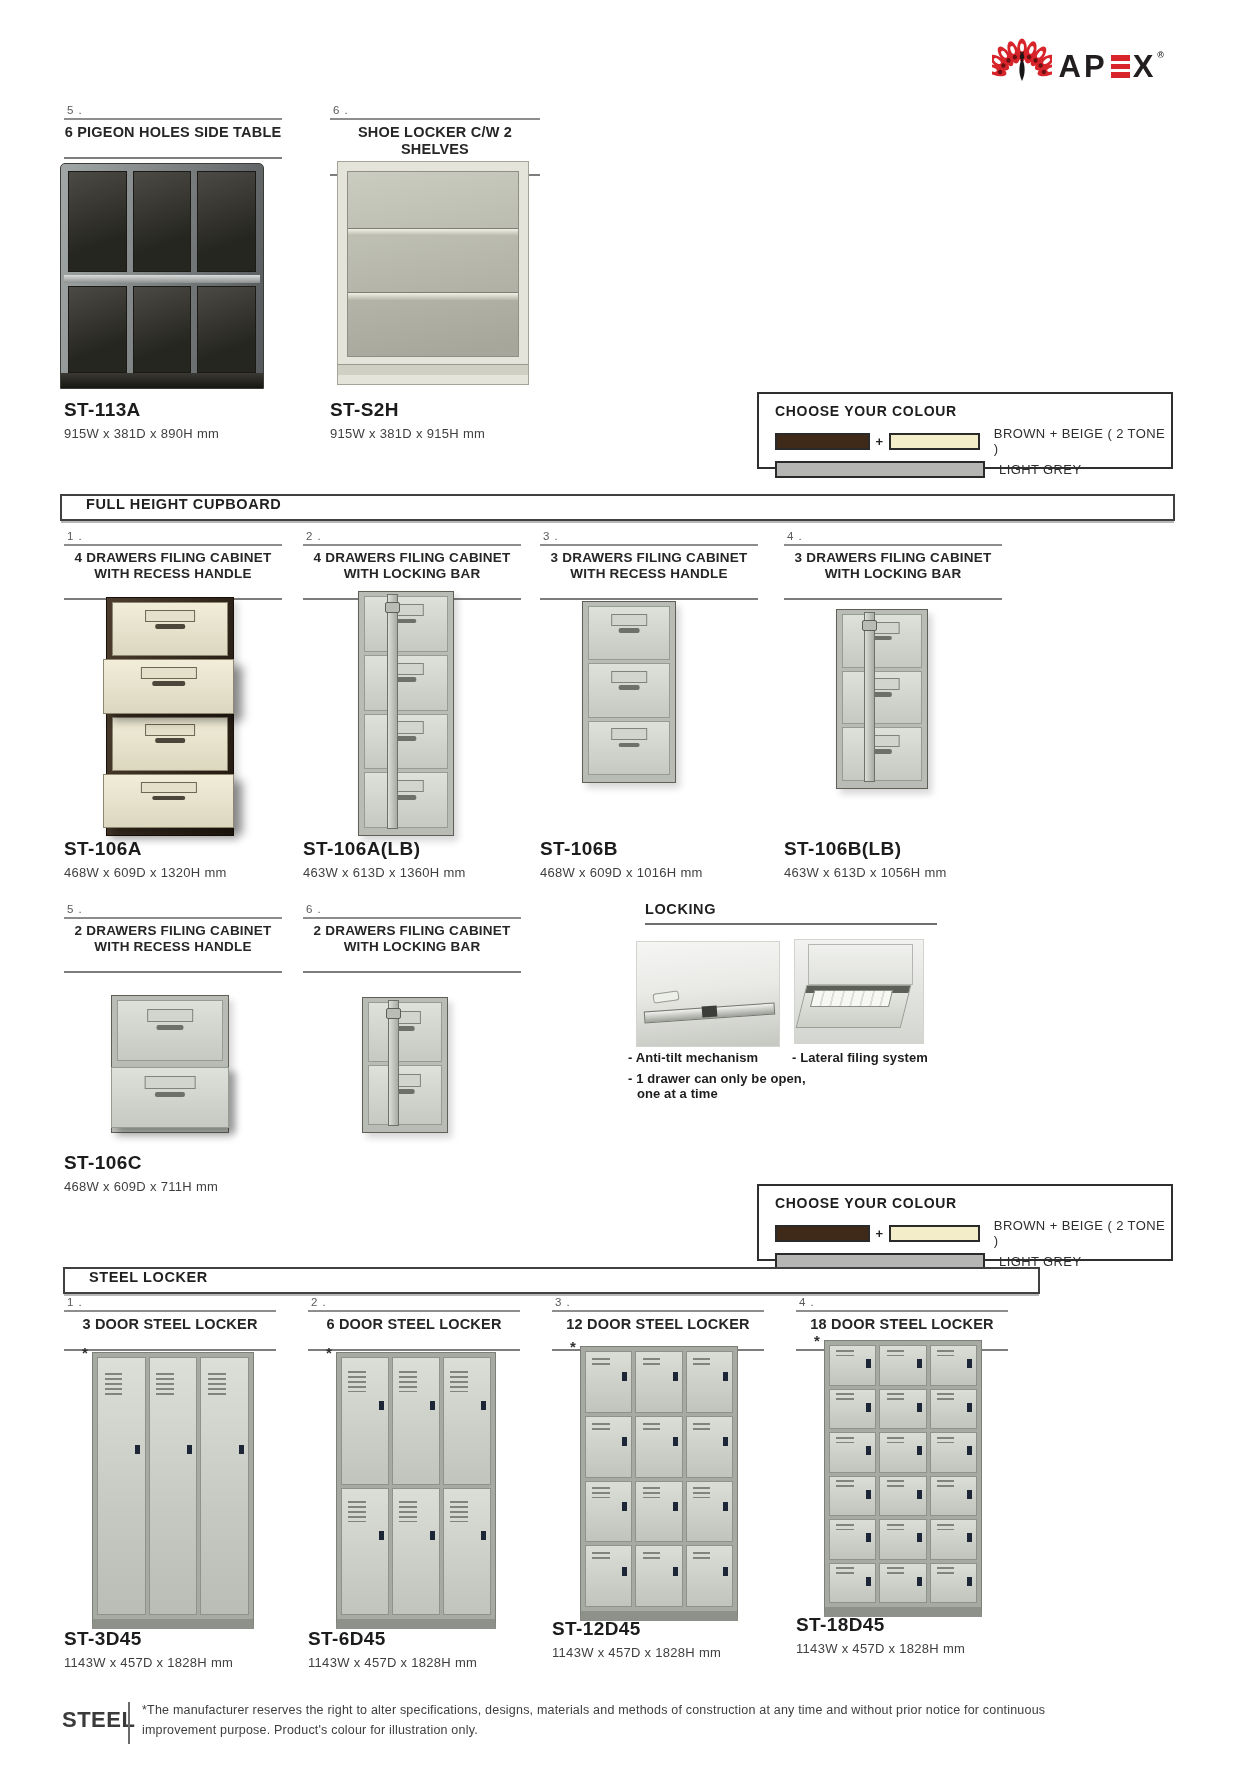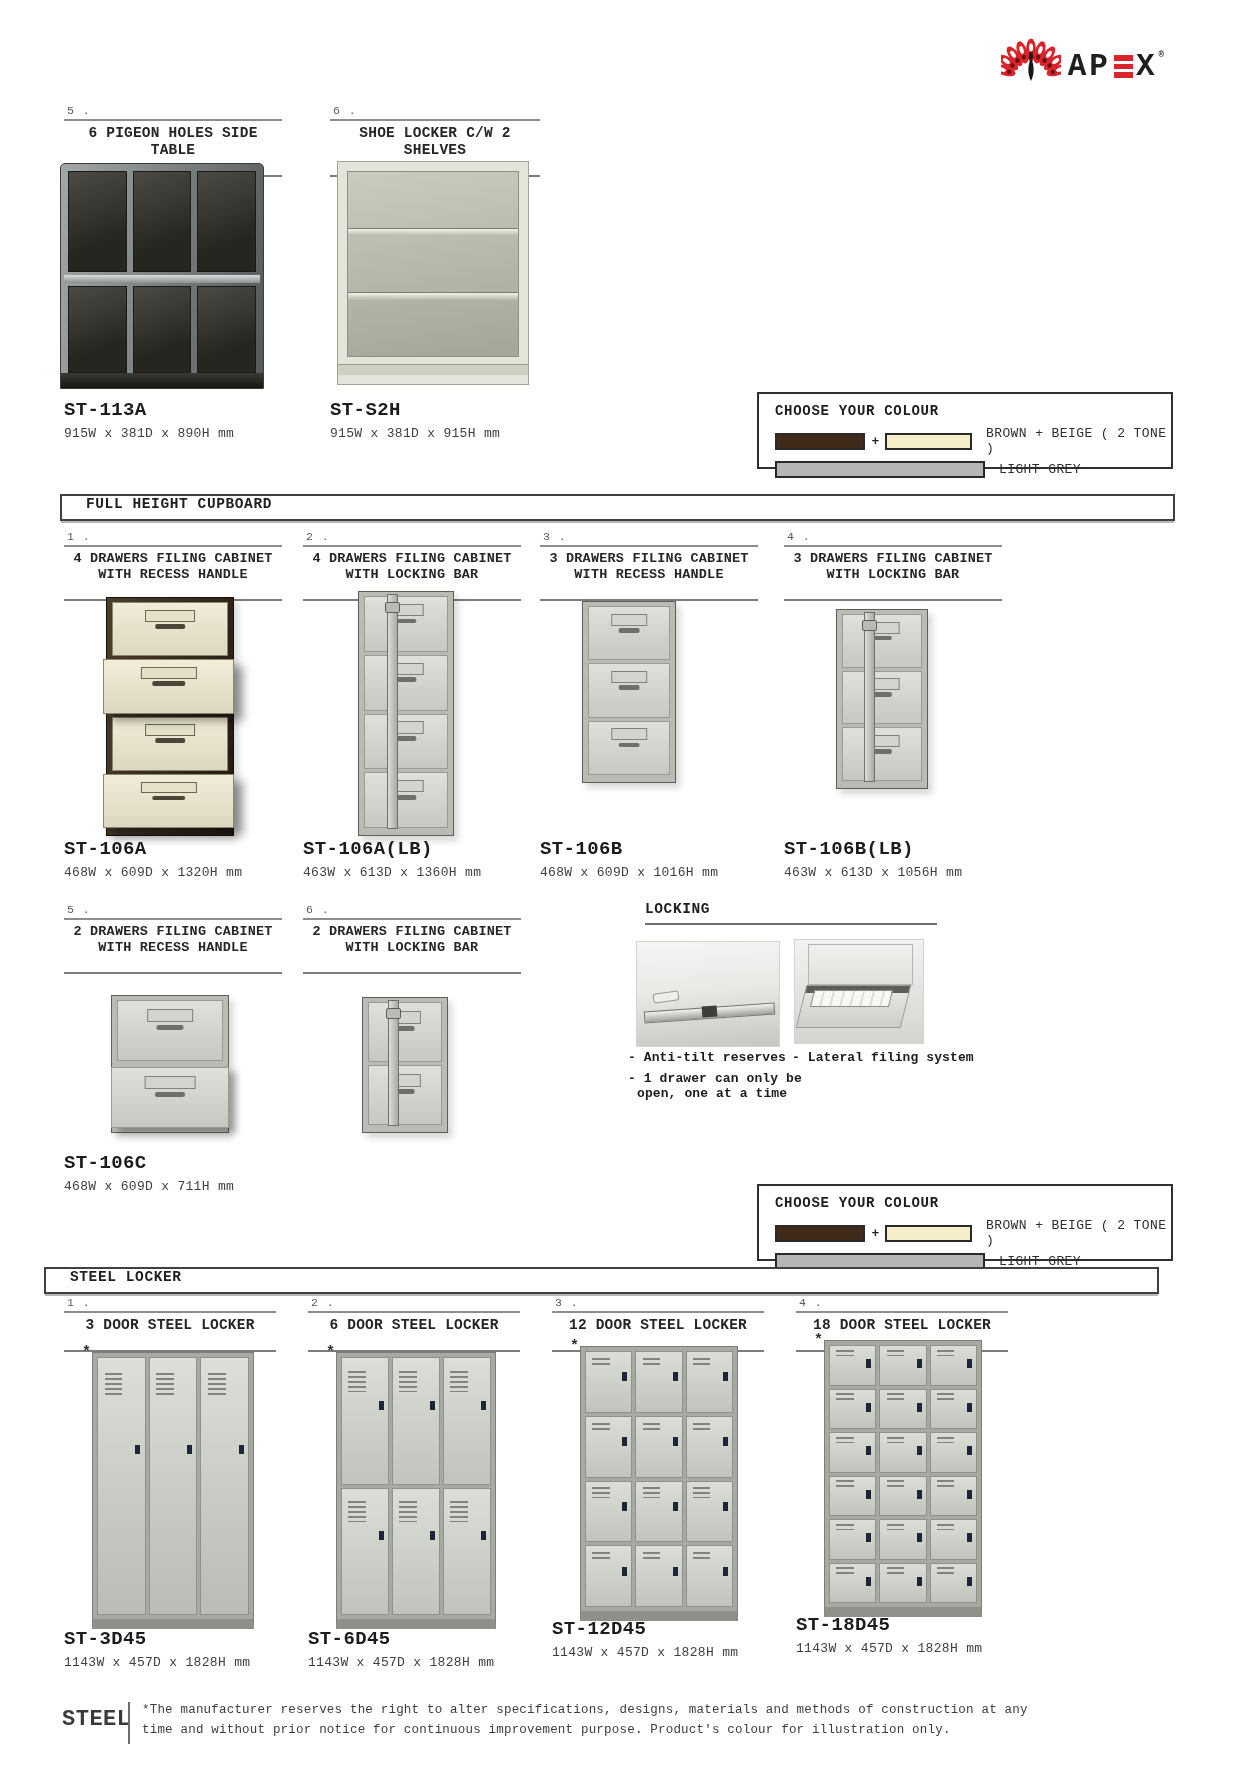--- a/index.html
+++ b/index.html
@@ -1,17 +1,17 @@
 <!DOCTYPE html>
 <html><head>
 <meta charset="utf-8">
 <style>
   html,body{margin:0;padding:0;background:#ffffff;}
   .page{position:relative;width:1253px;height:1765px;background:#ffffff;overflow:hidden;
-        font-family:Liberation Mono, monospace;color:#222;}
+        font-family:Liberation Sans, sans-serif;color:#222;}
 
   
   .logo{position:absolute;right:86px;top:34px;display:flex;align-items:flex-end;gap:7px;}
   .wordmark{font-weight:bold;font-size:31px;color:#221e1f;letter-spacing:3px;display:flex;align-items:center;line-height:1;}
   .ebars{display:inline-flex;flex-direction:column;gap:3px;width:19px;margin:0 3px;}
   .ebars i{height:5.5px;display:block;}
   .reg{font-size:9px;color:#333;margin-left:1px;align-self:flex-start;}
 
   
   .ihead{position:absolute;}
@@ -351,21 +351,21 @@
     <div class="rail"></div>
       <div class="latch"></div>
       <div class="handle"></div>
   </div>
   <div class="photo photo2" style="left:794px;top:939px;width:128px;height:103px">
     <div class="cabface"></div>
       <div class="drawbox"></div>
       <div class="files"></div>
   </div>
   <div class="fbullets" style="left:628px;top:1050px;width:178px">
-    <div class="fb">- Anti-tilt reserves</div>
+    <div class="fb">- Anti-tilt mechanism</div>
     <div class="fb">- 1 drawer can only be open, one at a time</div>
   </div>
   <div class="fbullets" style="left:792px;top:1050px;width:200px">
     <div class="fb">- Lateral filing system</div>
   </div>
 
   <div class="cab cab-c" style="left:111px;top:995px;width:118px;height:138px">
     <div class="cab-drawers">
         <div class="drawer"></div>
         <div class="drawer"></div>
@@ -391,21 +391,21 @@
       <span class="cplus">+</span>
       <span class="swatch" style="width: 88px; background: rgb(243, 237, 202);"></span>
       <span class="clabel">BROWN + BEIGE ( 2 TONE )</span>
     </div>
     <div class="crow">
       <span class="swatch" style="width: 206px; background: rgb(181, 181, 179);"></span>
       <span class="clabel">LIGHT GREY</span>
     </div>
   </div>
 
-  <div class="secbar" style="left:44px;top:1267px;width:1115px">
+  <div class="secbar" style="left:63px;top:1267px;width:977px">
     <span>STEEL LOCKER</span>
   </div>
 
   <div class="ihead" style="left:64px;top:1296px;width:212px">
     <div class="inum">1 .</div>
     <div class="ititle">3 DOOR STEEL LOCKER</div>
   </div>
   <div class="ihead" style="left:308px;top:1296px;width:212px">
     <div class="inum">2 .</div>
     <div class="ititle">6 DOOR STEEL LOCKER</div>

